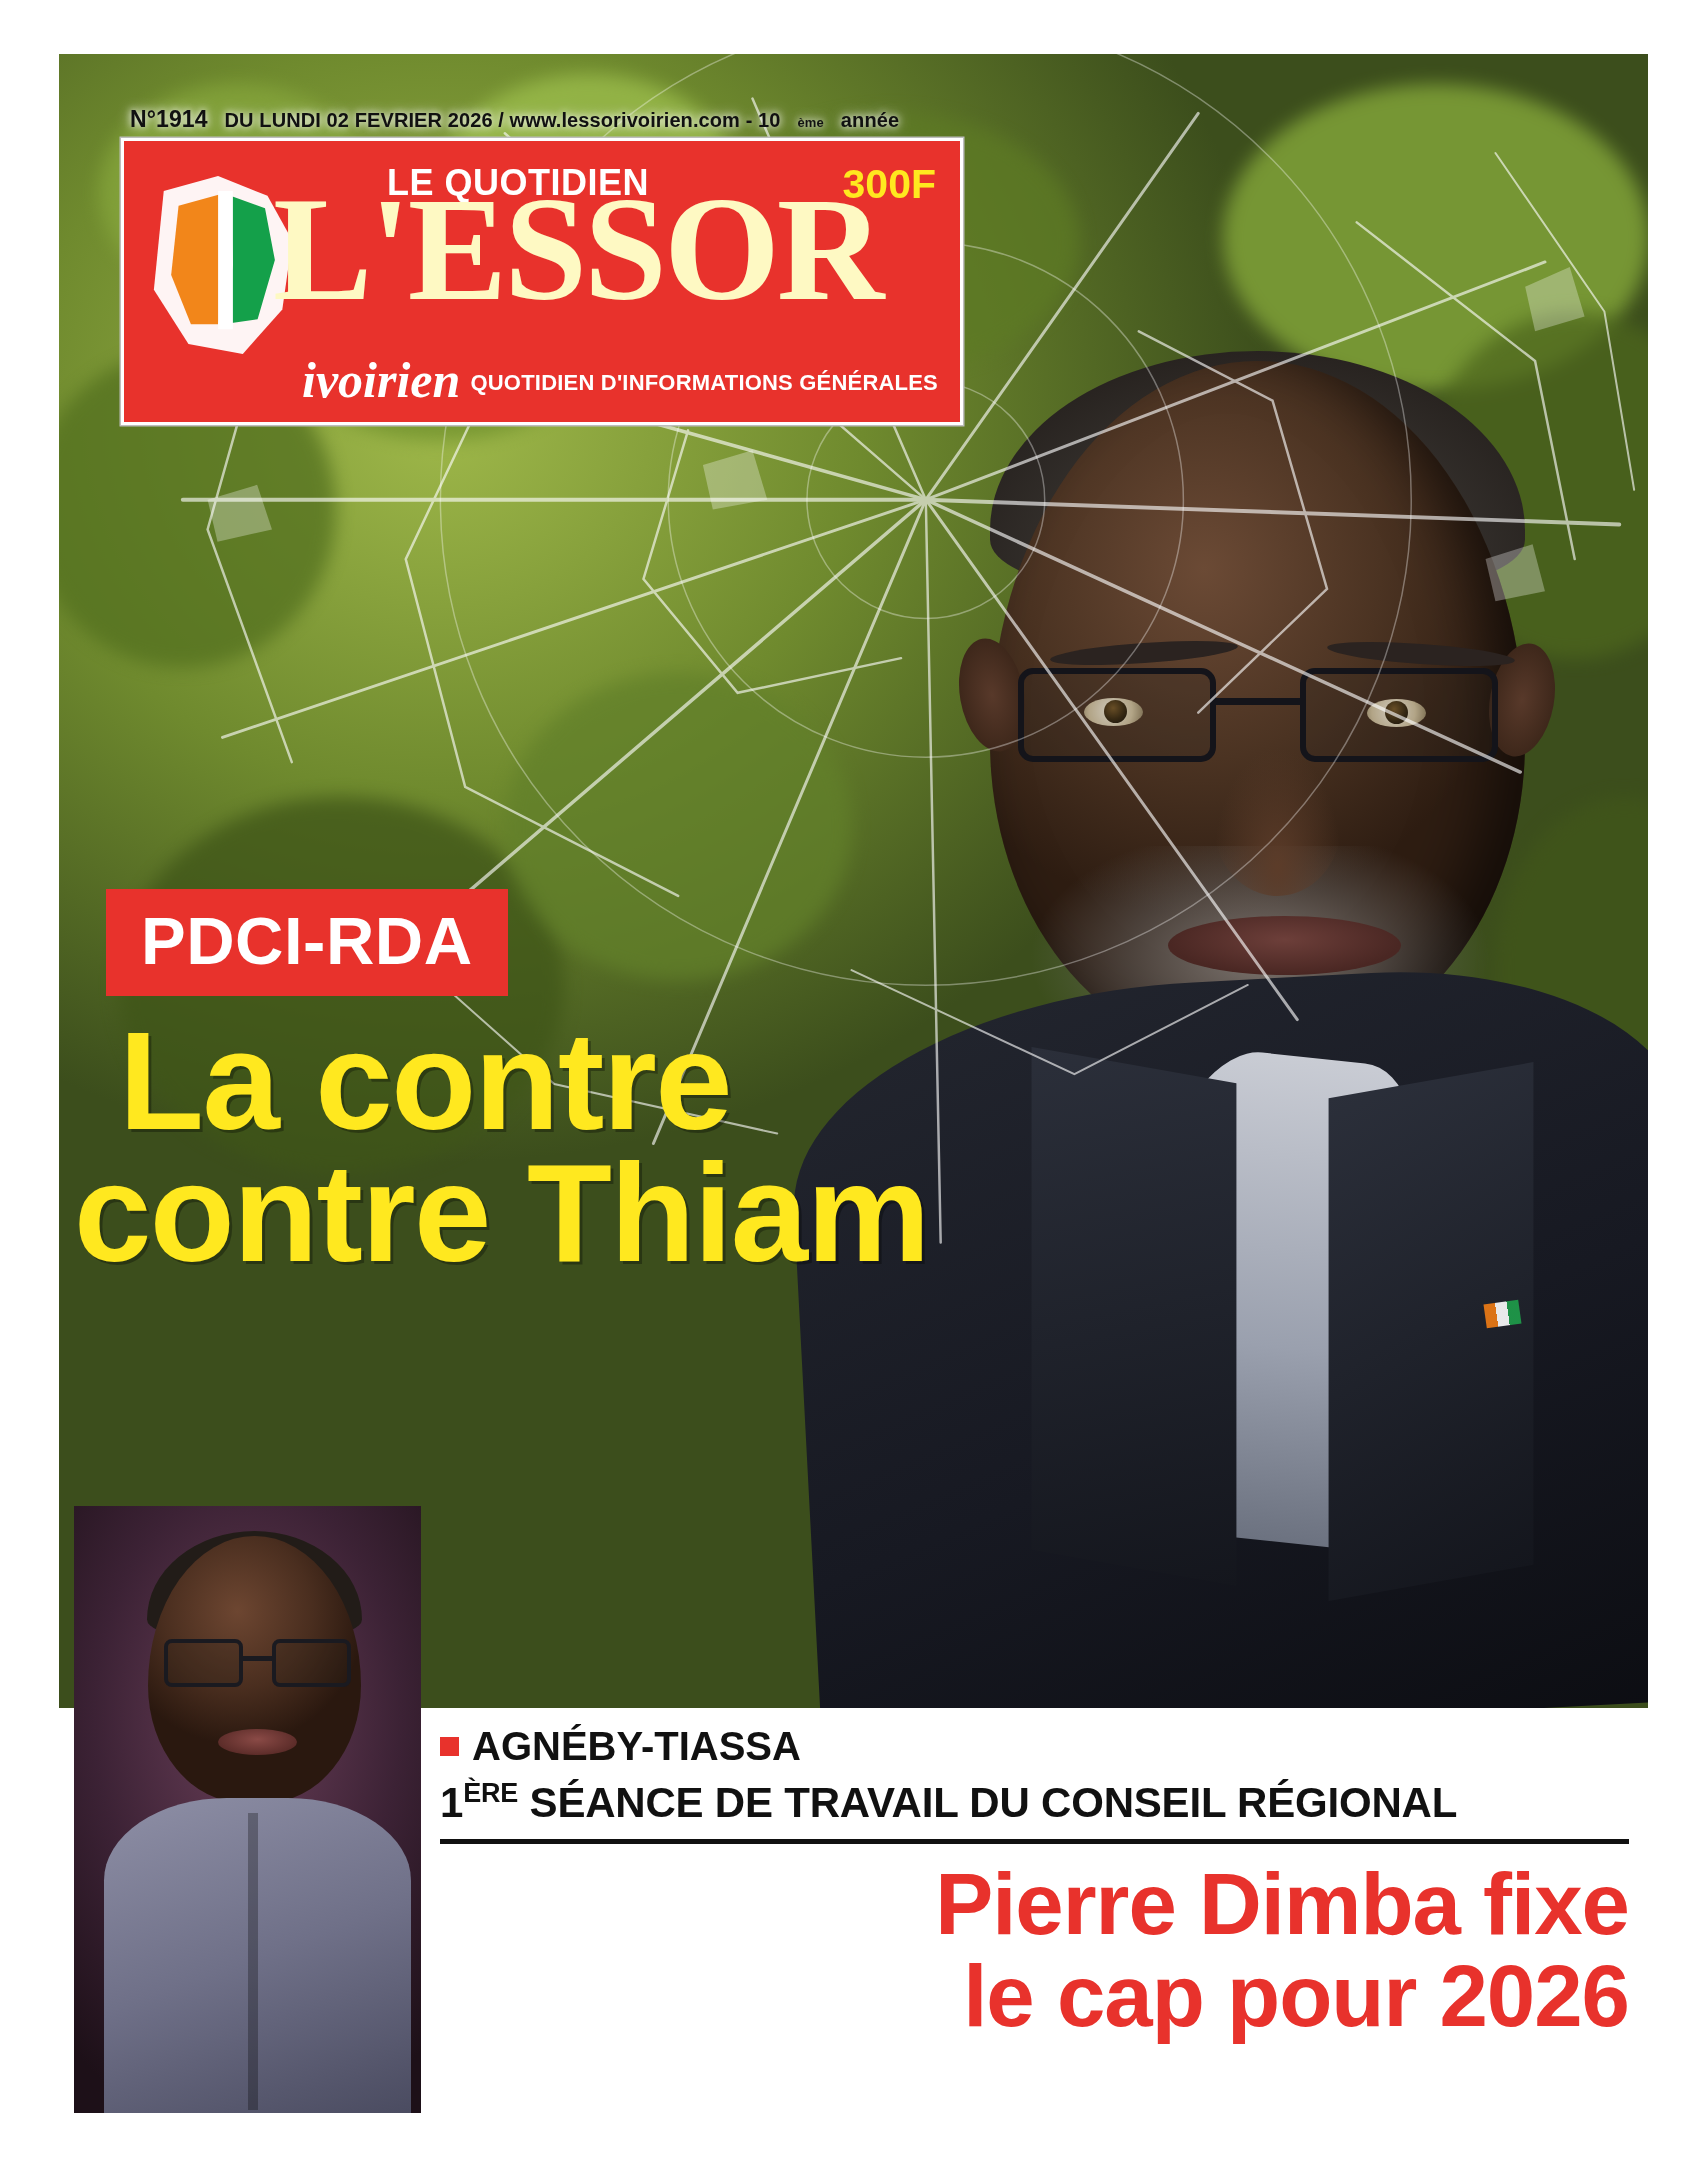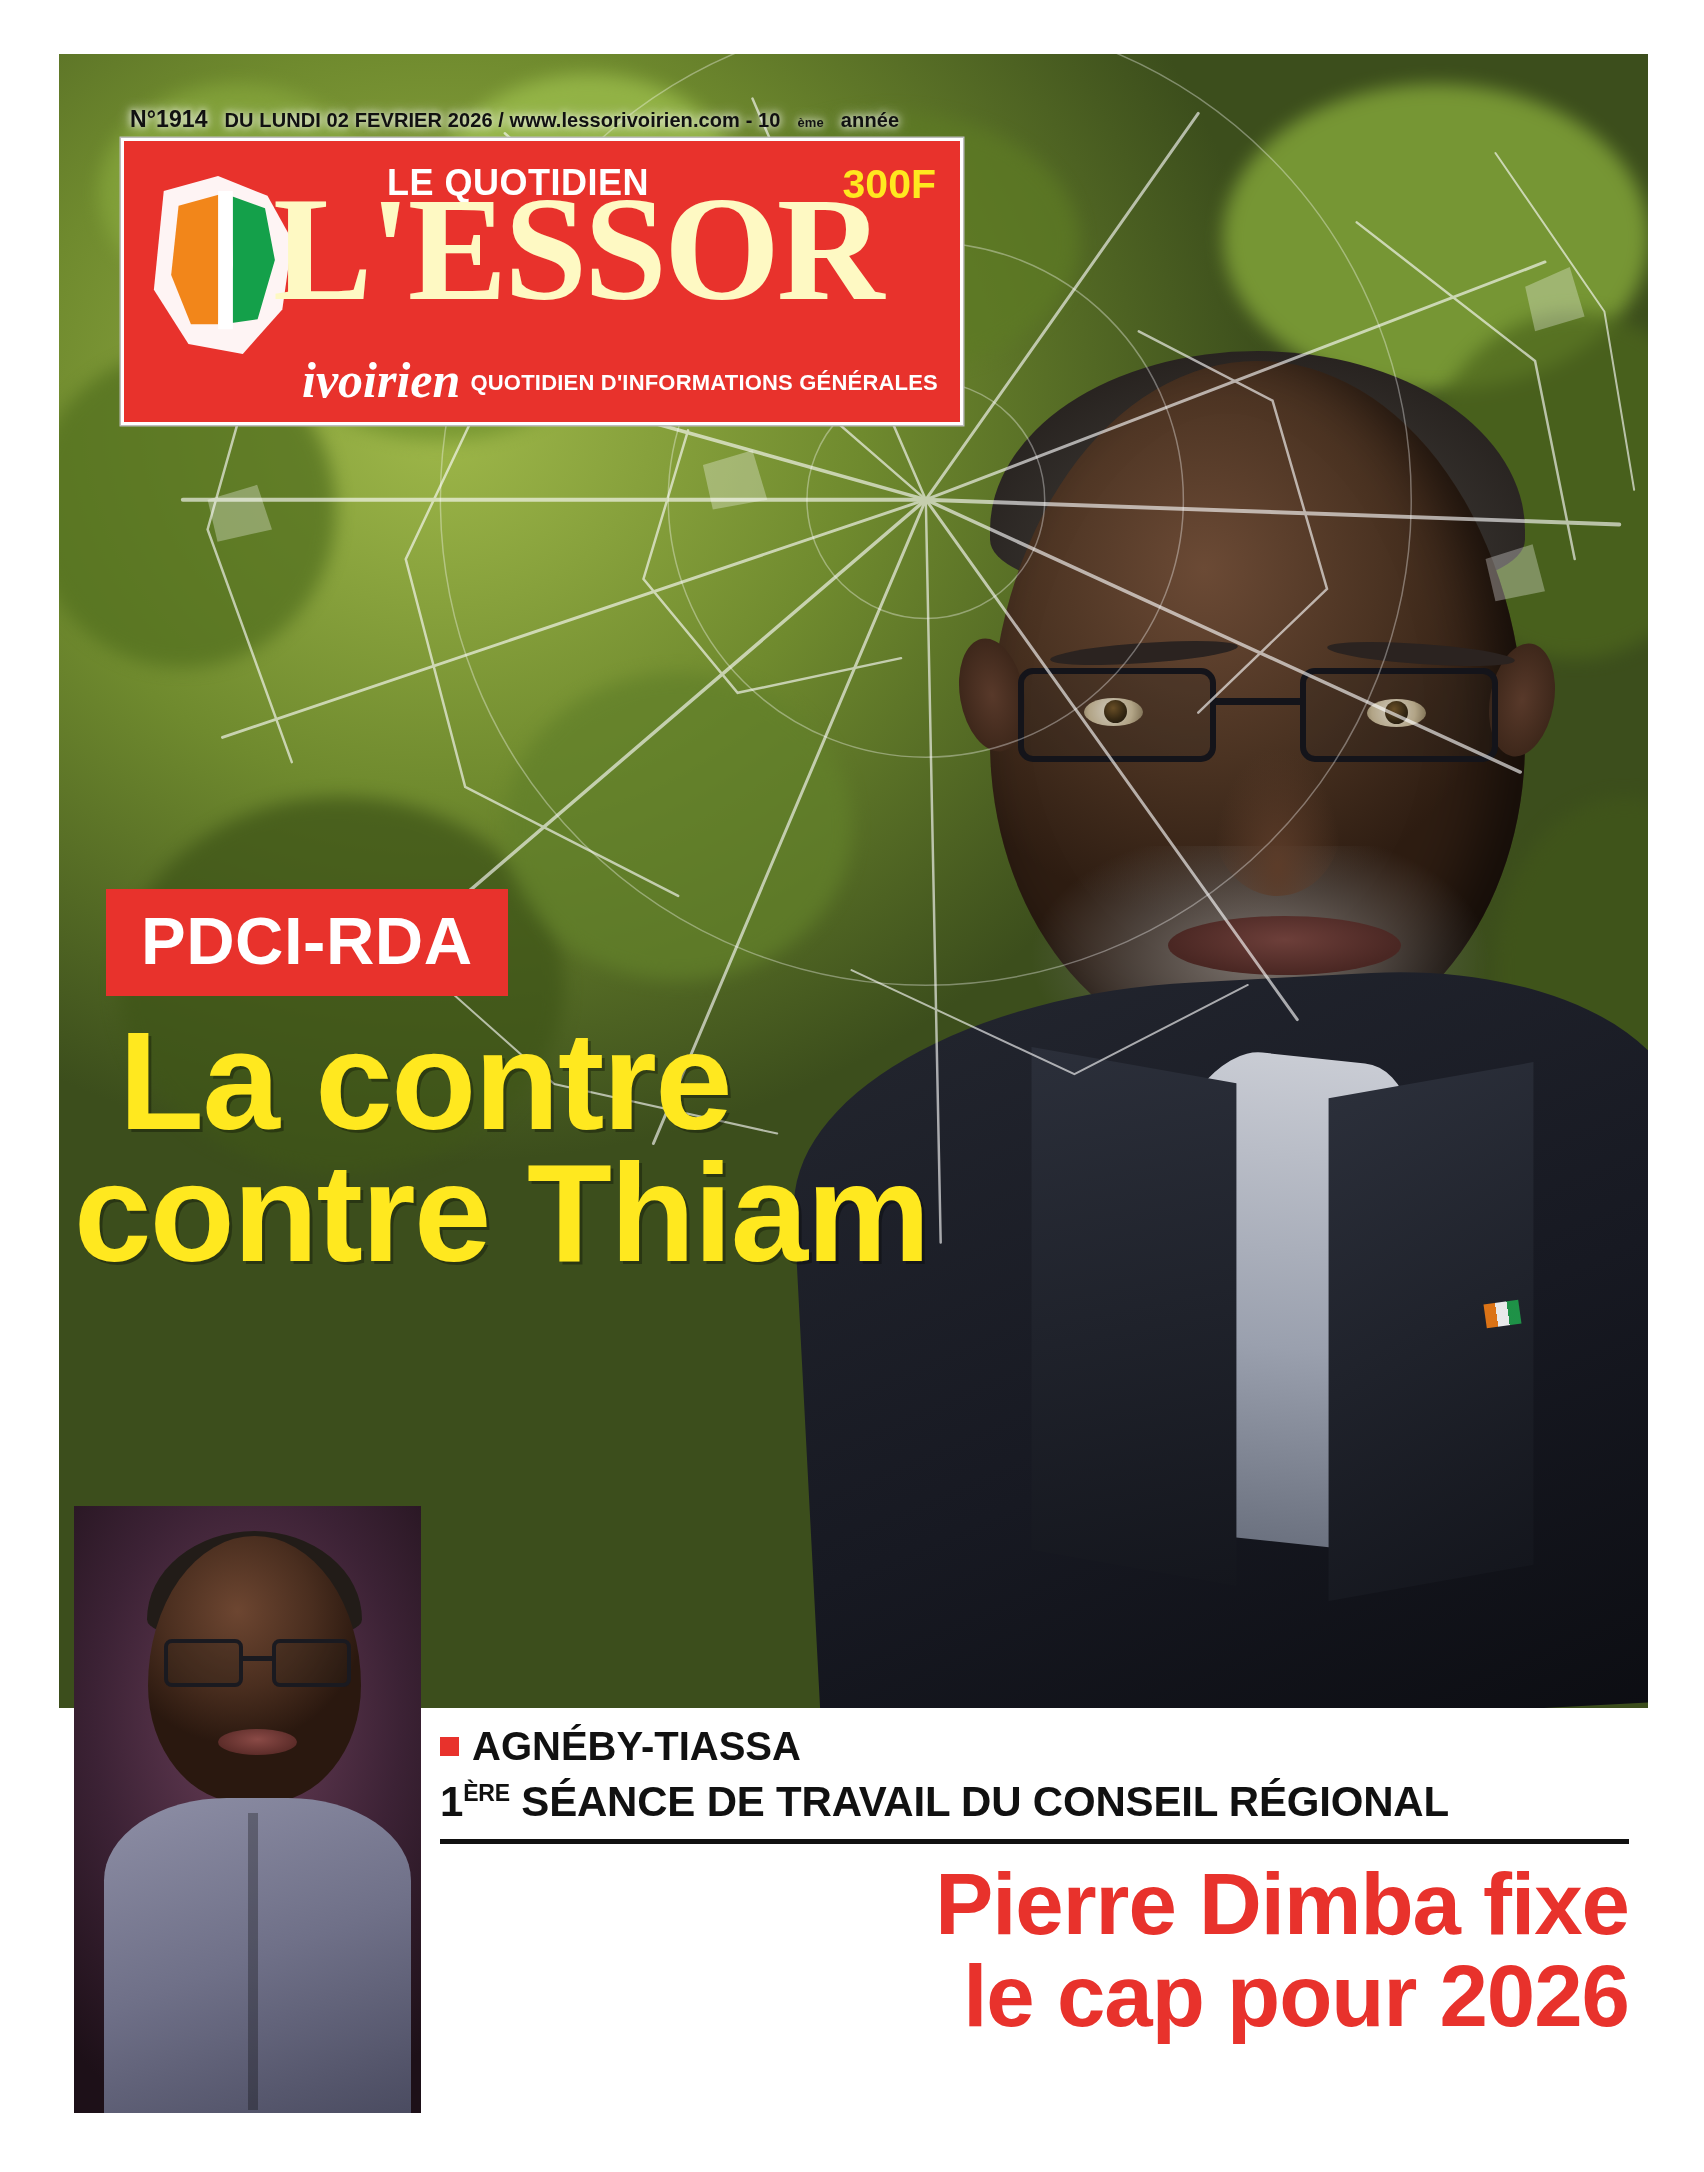--- a/index.html
+++ b/index.html
@@ -243,21 +243,21 @@
   }
   .p-body:after {
     content:""; position:absolute; left:144px; top:15px; width:10px; height:297px;
     background:rgba(0,0,0,.28);
   }
 
   .kicker-wrap { position:absolute; left:381px; top:15px; width:1189px; }
   .kicker-1 { display:flex; align-items:center; gap:13px; font-size:40px; font-weight:800; color:#111; }
   .sq { width:19px; height:19px; background:#e8322c; display:inline-block; }
   .kicker-2 { margin-top:9px; font-size:42px; font-weight:800; color:#111; letter-spacing:-0.2px; }
-  .kicker-2 sup { font-size:23px; }
+  .kicker-2 sup { font-size:27px; }
   .rule { position:absolute; left:381px; top:130px; width:1189px; height:4.5px; background:#111; }
   .sub-headline {
     position:absolute; left:381px; top:149px; width:1189px;
     color:#e8322c; font-size:87px; font-weight:800; line-height:1.06;
     text-align:right; letter-spacing:-1px;
   }
 </style>
 </head>
 <body>
 

